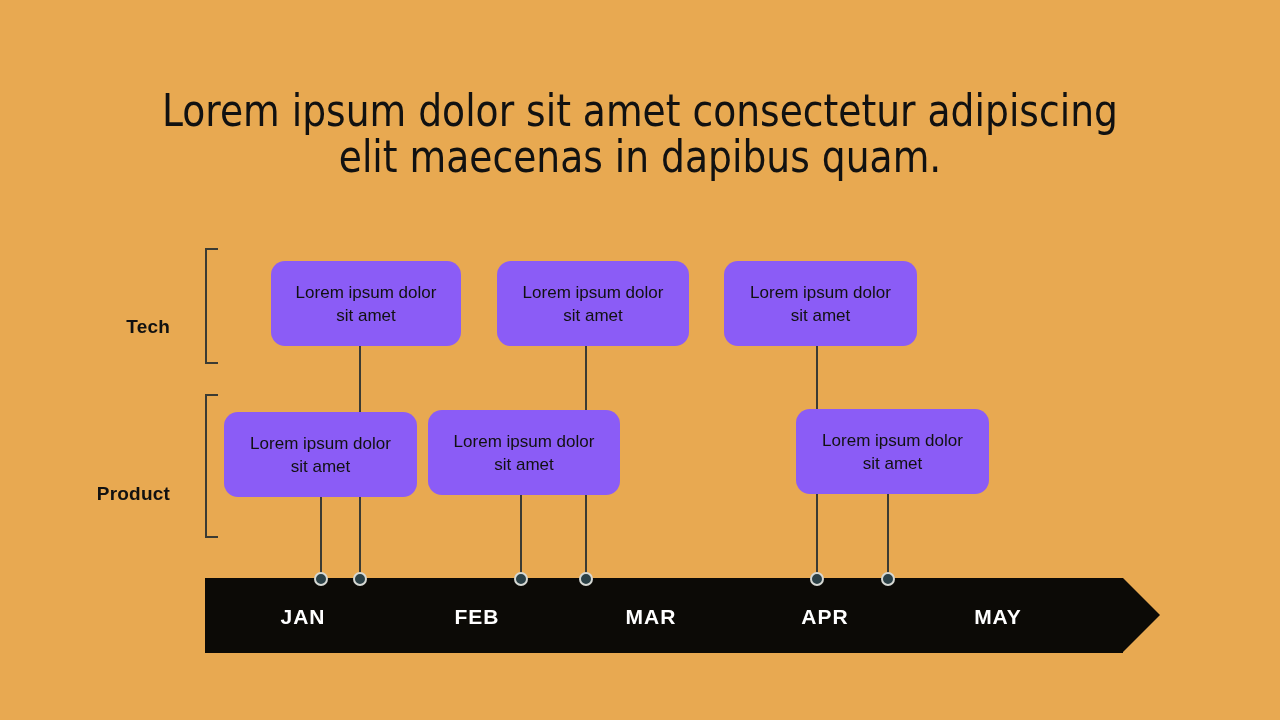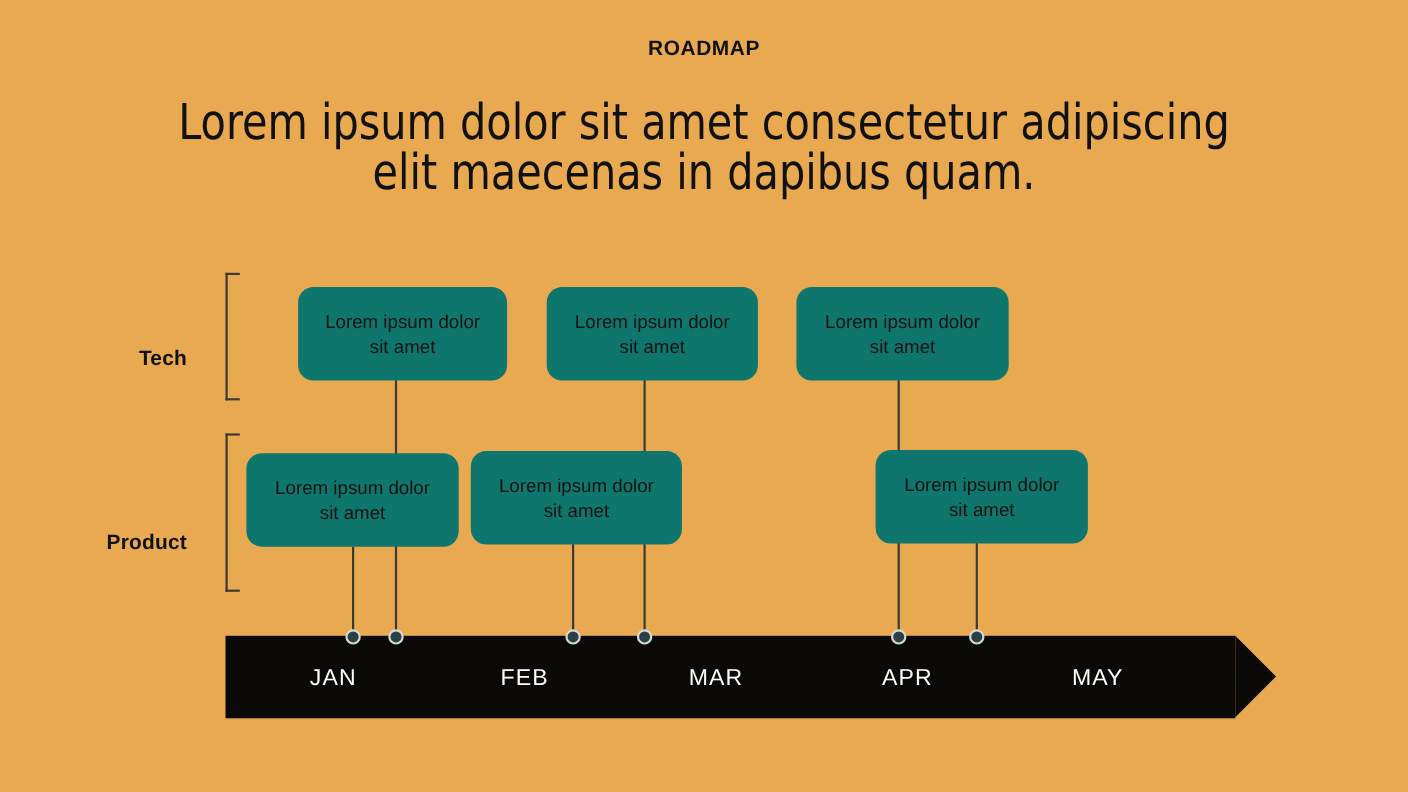--- a/index.html
+++ b/index.html
@@ -78,21 +78,21 @@
   
   .connector {
     position: absolute;
     width: 2px;
     background: #3b3b33;
   }
 
   
   .card {
     position: absolute;
-    background: #0f766e;
+    background: #8b5cf6;
     border-radius: 14px;
     display: flex;
     align-items: center;
     justify-content: center;
     text-align: center;
     color: #111111;
     font-size: 17px;
     line-height: 23px;
     padding: 0 16px;
     box-sizing: border-box;
@@ -123,42 +123,41 @@
     border-bottom: 37.5px solid transparent;
     border-left: 37px solid #0c0a06;
   }
   .month {
     position: absolute;
     top: 27px;
     width: 120px;
     text-align: center;
     color: #ffffff;
     font-size: 21px;
-    font-weight: normal;
+    font-weight: bold;
     letter-spacing: 1px;
     line-height: 24px;
   }
 
   
   .dot {
     position: absolute;
     width: 14px;
     height: 14px;
     border-radius: 50%;
     background: #2b4046;
     border: 2px solid #d6d8d3;
     box-sizing: border-box;
   }
 </style>
 </head>
 <body>
 
 <div id="slide">
 
-  <div id="eyebrow">ROADMAP</div>
   <div id="headline">Lorem ipsum dolor sit amet consectetur adipiscing elit maecenas in dapibus quam.</div>
 
   <div class="track-label" id="label-tech">Tech</div>
   <div class="track-label" id="label-product">Product</div>
 
   <div class="bracket" id="bracket-tech"></div>
   <div class="bracket" id="bracket-product"></div>
 
   <div class="connector" style="left:359px; top:345px; height:234px;"></div>
   <div class="connector" style="left:585px; top:345px; height:234px;"></div>

